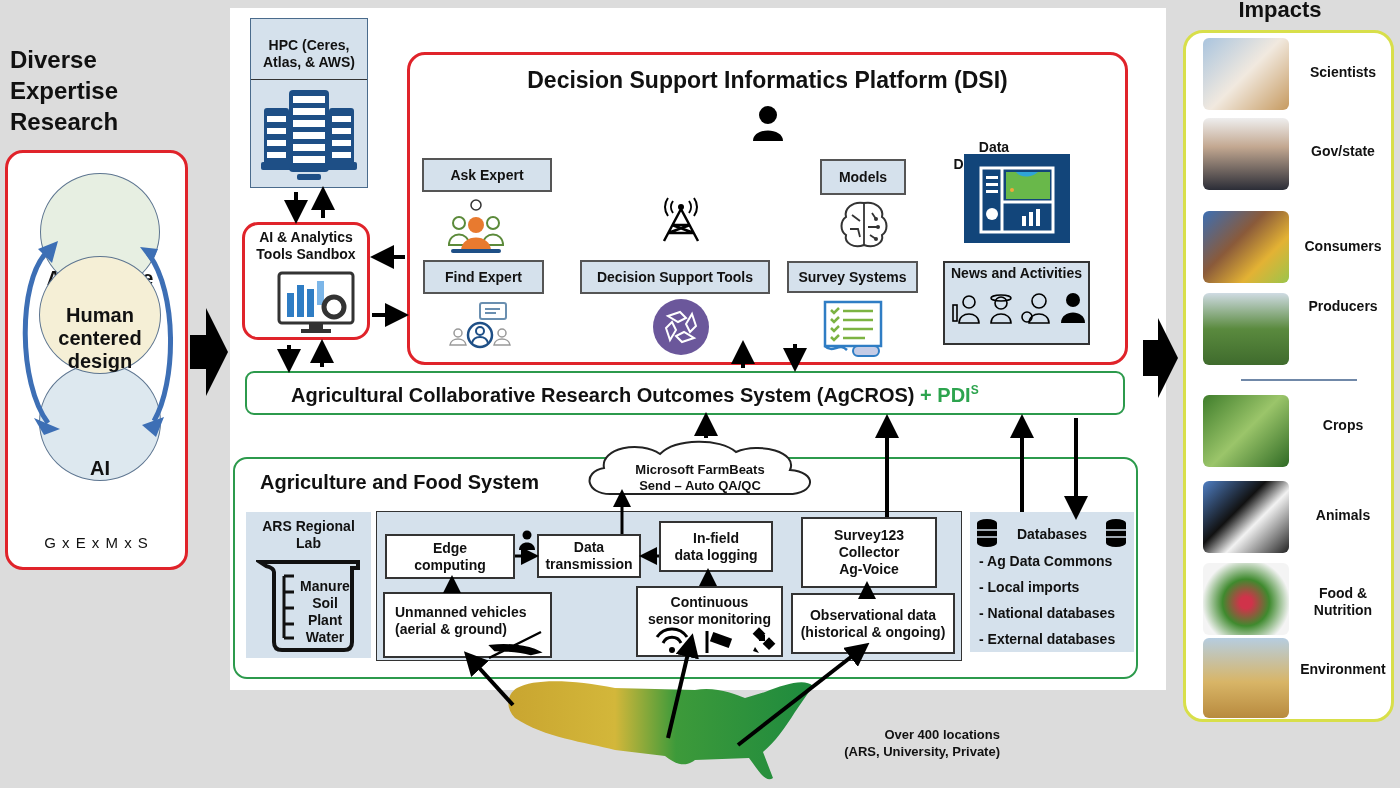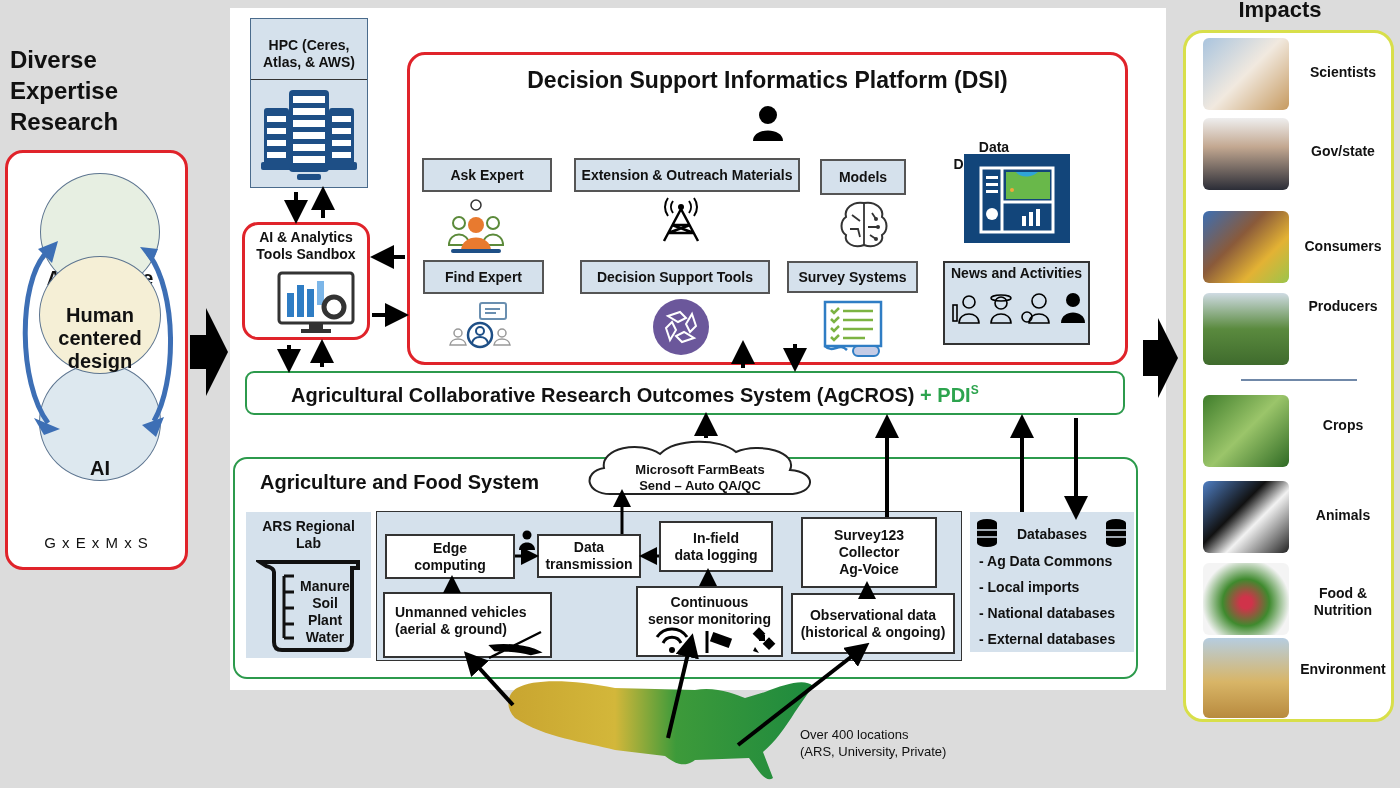--- a/index.html
+++ b/index.html
@@ -46,21 +46,21 @@
   #ars-lab { left: 246px; top: 512px; width: 125px; height: 146px; background: #d5e1ec; }
   #ars-title { left: 0; top: 6px; width: 125px; text-align: center; font-weight: bold; font-size: 14px; line-height: 17px; }
   #beaker-items { left: 48px; top: 66px; font-weight: bold; font-size: 14px; line-height: 17px; text-align: center; width: 62px; }
 
   #flow-area { left: 376px; top: 511px; width: 586px; height: 150px; background: #d5e1ec; border: 1px solid #333; }
 
   #db-panel { left: 970px; top: 512px; width: 164px; height: 140px; background: #d5e1ec; }
   #db-title { left: 0; top: 14px; width: 164px; text-align: center; font-weight: bold; font-size: 14px; }
   .db-item { position: absolute; left: 9px; font-weight: bold; font-size: 14px; }
 
-  #map-label { left: 800px; top: 726px; width: 200px; text-align: left; font-weight: normal; font-size: 13px; line-height: 17px; }
+  #map-label { left: 800px; top: 726px; width: 200px; text-align: right; font-weight: bold; font-size: 13px; line-height: 17px; }
 
   
   #impacts-title { left: 1180px; top: -3px; width: 200px; text-align: center; font-size: 22px; font-weight: bold; }
   #impacts-panel { left: 1183px; top: 30px; width: 211px; height: 692px; background: #fff; border: 3px solid #d8df4a; border-radius: 20px; }
   .impact-img { position: absolute; left: 17px; width: 86px; height: 72px; border-radius: 6px; }
   .impact-label { position: absolute; left: 102px; width: 110px; text-align: center; font-weight: bold; font-size: 14px; line-height: 17px; }
   #impacts-divider { position: absolute; left: 55px; top: 346px; width: 116px; height: 2px; background: #7088a8; }
 
   svg.overlay { position: absolute; left: 0; top: 0; width: 1400px; height: 788px; pointer-events: none; }
 </style>
@@ -165,23 +165,20 @@
     <circle cx="29" cy="8" r="5" fill="none" stroke="#333" stroke-width="1.5"></circle>
     <circle cx="12" cy="26" r="6" fill="none" stroke="#5b8a3a" stroke-width="2"></circle>
     <circle cx="46" cy="26" r="6" fill="none" stroke="#5b8a3a" stroke-width="2"></circle>
     <path d="M2 48 C 2 34, 22 34, 22 48 Z" fill="none" stroke="#5b8a3a" stroke-width="2"></path>
     <path d="M36 48 C 36 34, 56 34, 56 48 Z" fill="none" stroke="#5b8a3a" stroke-width="2"></path>
     <circle cx="29" cy="28" r="8" fill="#e87a2f"></circle>
     <path d="M14 54 C 14 36, 44 36, 44 54 Z" fill="#e87a2f"></path>
     <rect x="4" y="52" width="50" height="4" rx="2" fill="#1e4f86"></rect>
   </svg>
 
-  <div class="lightbox" style="left:164px;top:103px;width:226px;height:34px;">
-    <span>Extension &amp; Outreach Materials</span>
-  </div>
   <svg class="abs" style="left:248px;top:142px;" width="46" height="46">
     <path d="M23 12 L6 44 M23 12 L40 44 M10 36 L36 36 M14 28 L32 28 M10 36 L32 28 M36 36 L14 28" stroke="#000" stroke-width="2.5" fill="none"></path>
     <circle cx="23" cy="10" r="3" fill="#000"></circle>
     <path d="M15 4 A 10 10 0 0 0 15 16 M31 4 A 10 10 0 0 1 31 16" stroke="#000" stroke-width="2" fill="none"></path>
     <path d="M10 1 A 15 15 0 0 0 10 19 M36 1 A 15 15 0 0 1 36 19" stroke="#000" stroke-width="2" fill="none"></path>
   </svg>
 
   <div class="lightbox" style="left:410px;top:104px;width:86px;height:36px;">
     <span>Models</span>
   </div>

